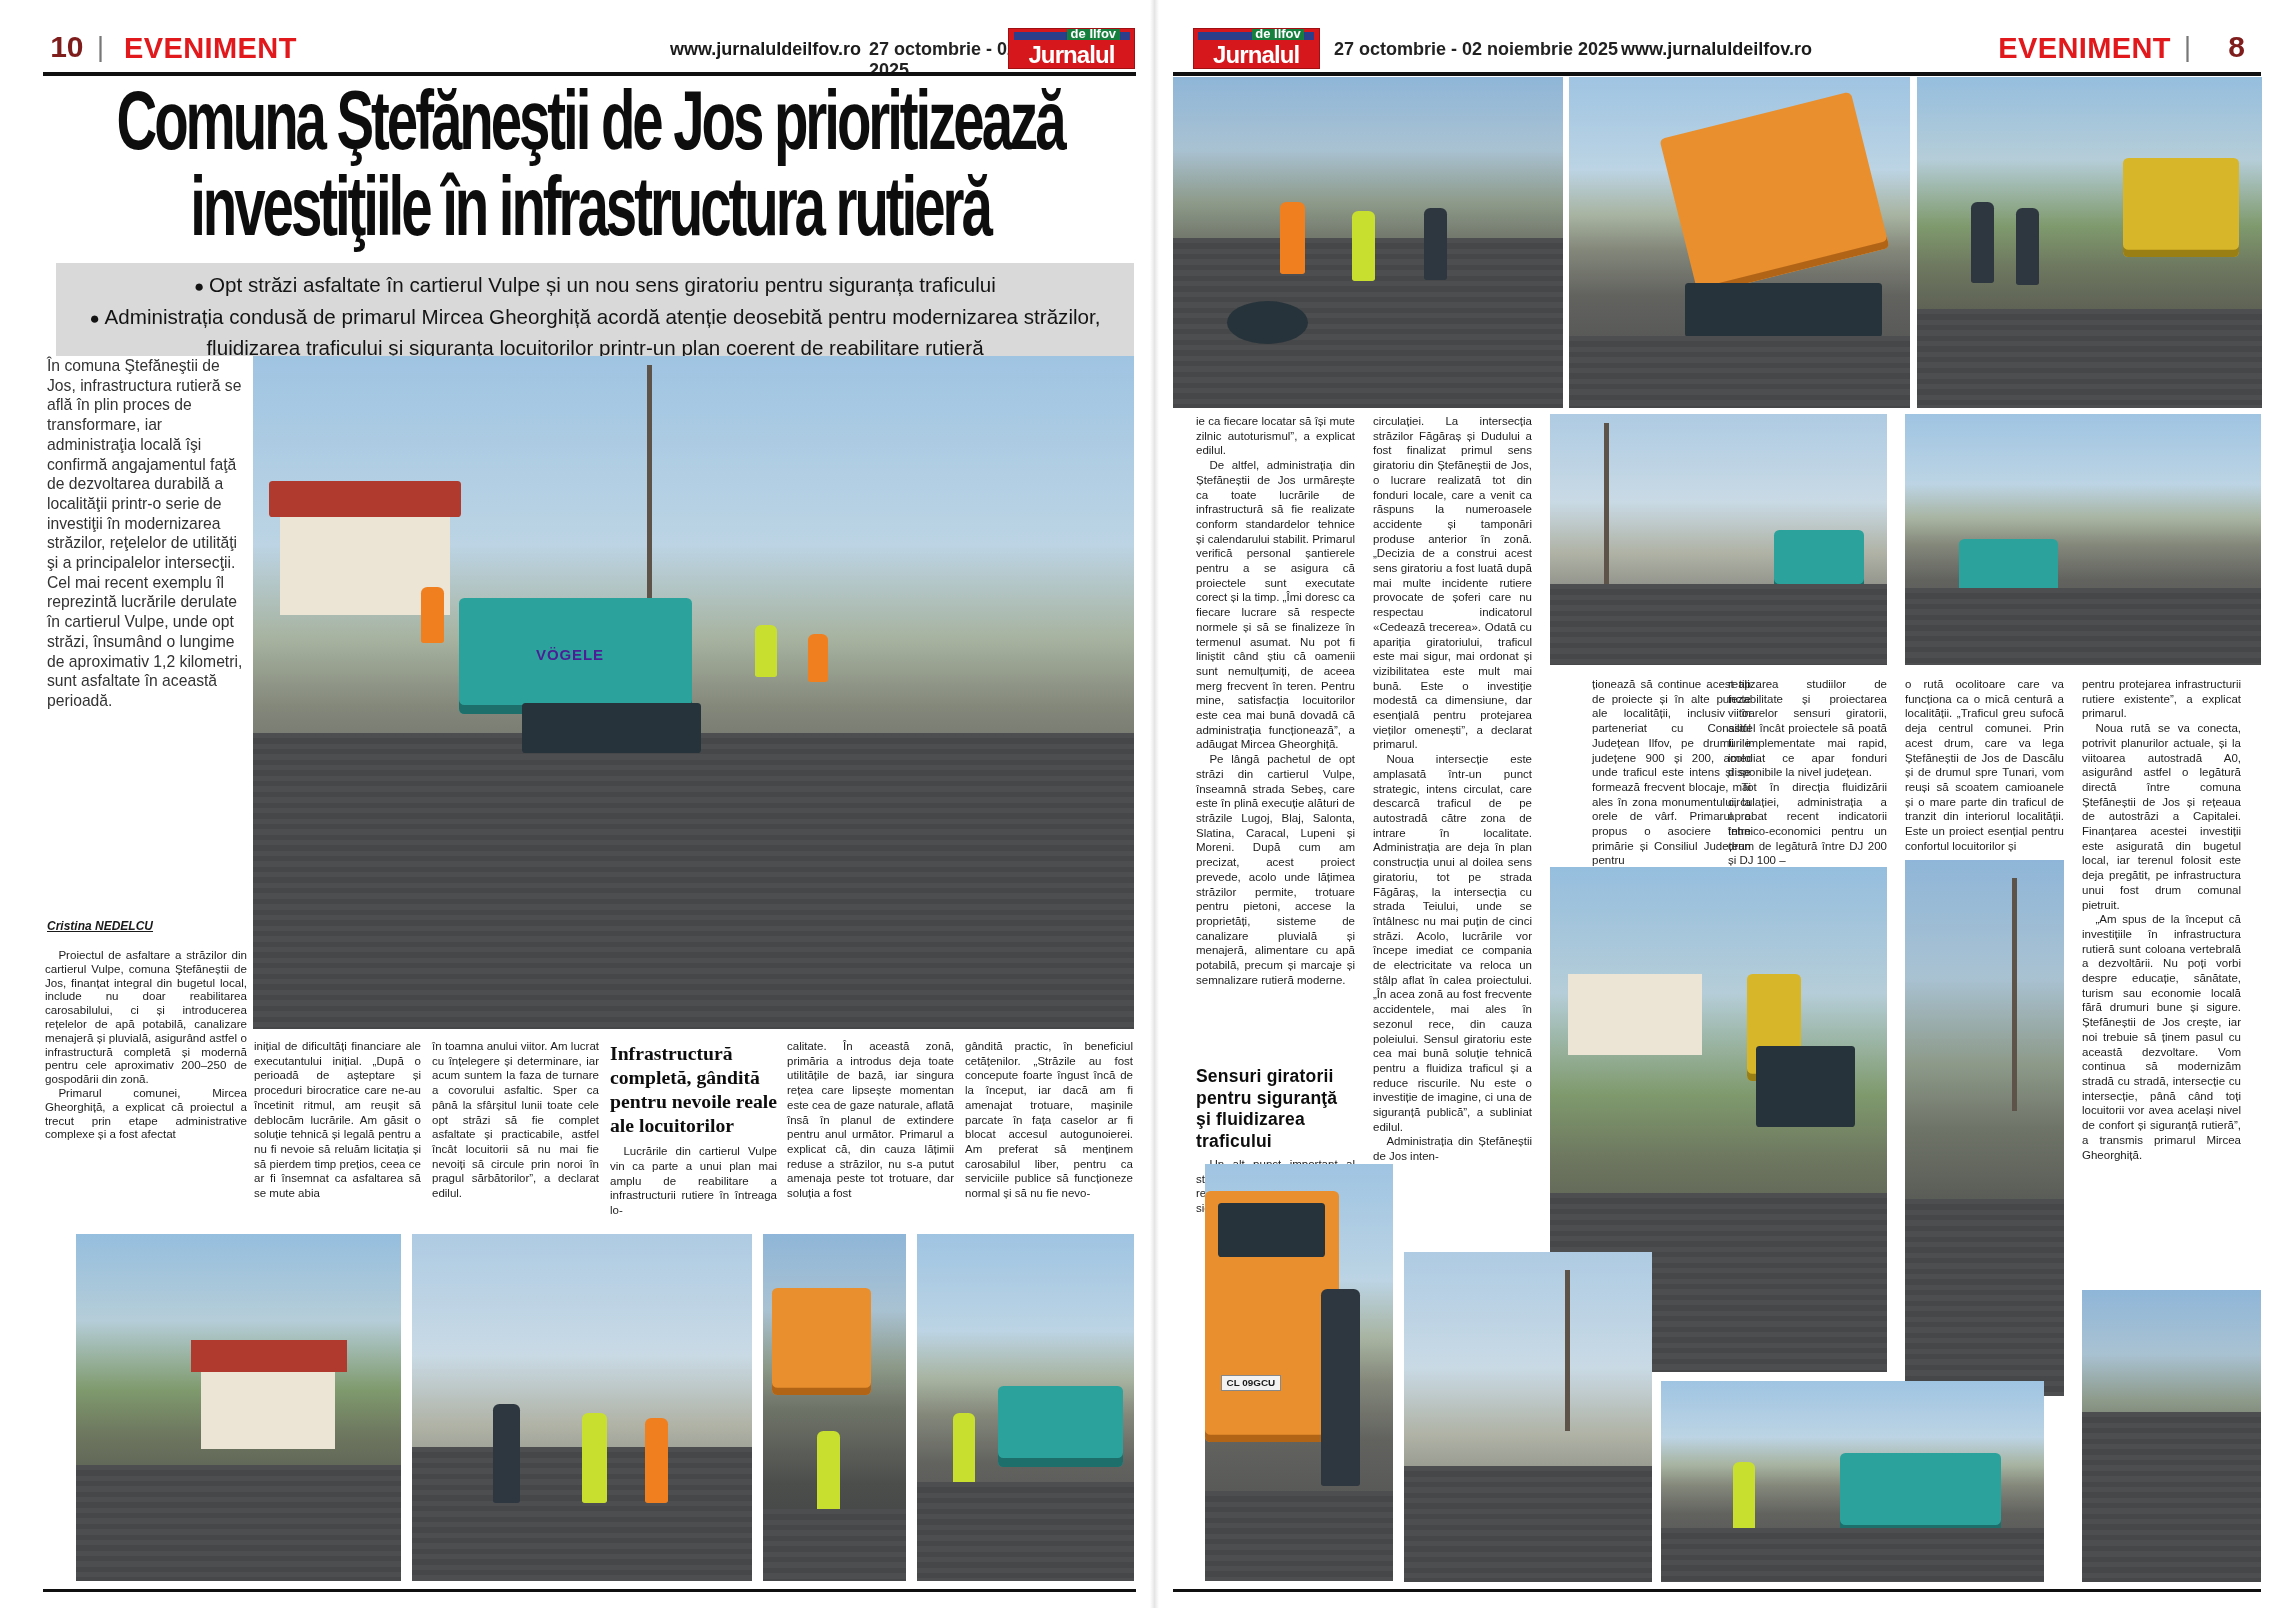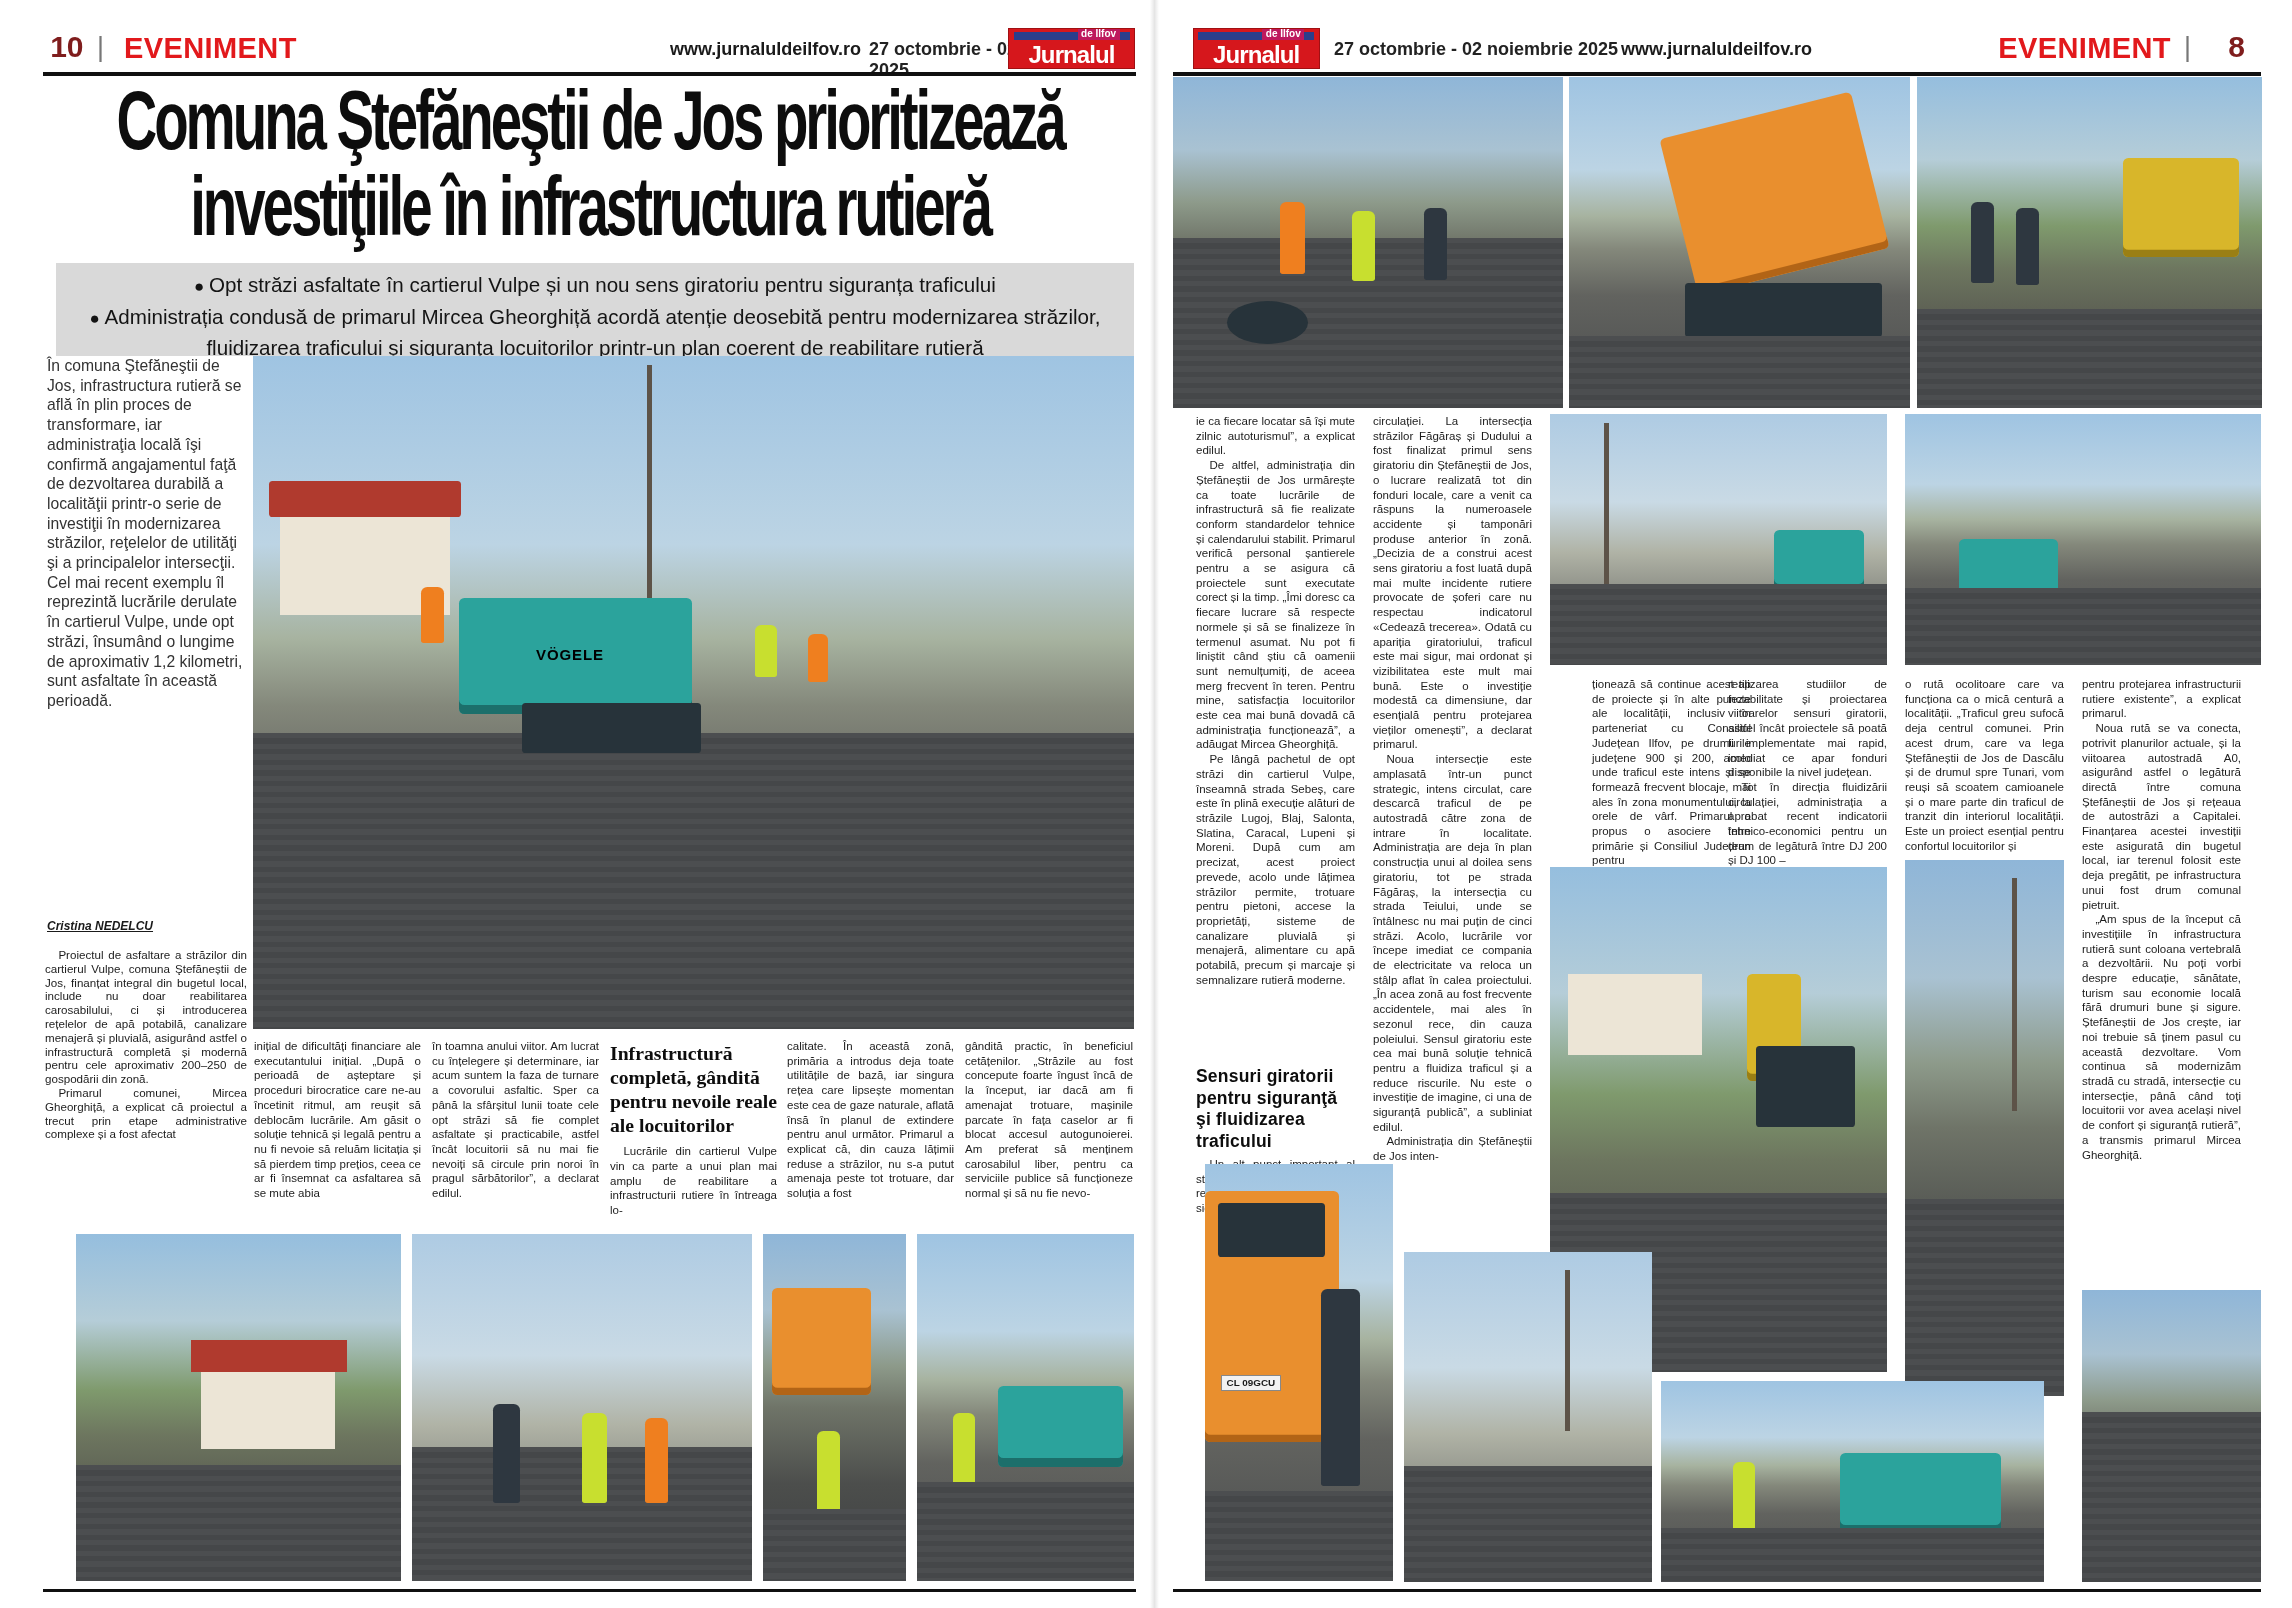--- a/index.html
+++ b/index.html
@@ -9,22 +9,22 @@
   
   .hdr-num{font-size:30px;font-weight:bold;color:#7f1d1d;}
   .hdr-sep{font-size:27px;color:#777;padding:0 9px;font-weight:normal;}
   .hdr-sec{font-size:29px;font-weight:bold;color:#e2191c;letter-spacing:0.4px;}
   .hdr-site{font-size:18px;font-weight:bold;color:#1a1a1a;}
   .hdr-date{font-size:18px;font-weight:bold;color:#222;}
   .rule{background:#101010;}
   
   .logo{width:125px;height:39px;background:#d6171c;border:0.9px solid #a01013;}
   .logo .band{position:absolute;top:2.7px;left:4.5px;right:4.5px;height:8px;background:#2b3e8c;}
-  .logo .tab{position:absolute;top:0;right:14.3px;background:#be185d;color:#fff;
-             font-size:10px;font-weight:bold;padding:0 3.6px;line-height:10.7px;}
+  .logo .tab{position:absolute;top:0;right:14.3px;background:#15803d;color:#fff;
+             font-size:13px;font-weight:bold;padding:0 3.6px;line-height:10.7px;}
   .logo .name{position:absolute;bottom:0;left:0;right:0;text-align:center;color:#fff;
               font-weight:bold;font-size:24px;letter-spacing:-0.9px;line-height:27px;}
   
   .hl-wrap{left:43px;width:1093px;height:84px;}
   .hl{position:absolute;left:50%;top:0;transform:translateX(-50%) scaleX(.68);
       transform-origin:center;white-space:nowrap;font-weight:bold;font-size:83px;
       letter-spacing:-4.5px;color:#0d0d0d;line-height:84px;}
   
   .bullets{background:#d9d9d9;text-align:center;font-size:20.6px;line-height:29.6px;
            color:#141414;padding-top:7.2px;box-sizing:border-box;}
@@ -51,21 +51,21 @@
         repeating-linear-gradient(180deg,#4c4e50 0 5.4px,#454749 5.4px 10.7px);}
   .machine{position:absolute;border-radius:5.4px;}
   .machine.teal{background:#2ba39c;box-shadow:inset 0 -9px 0 #1c6f6b;}
   .machine.orange{background:#e98f2e;box-shadow:inset 0 -7.2px 0 #b26416;}
   .machine.yellow{background:#d8b62a;box-shadow:inset 0 -7.2px 0 #9a7f14;}
   .cab{position:absolute;background:#27333a;border-radius:3.6px;}
   .figure{position:absolute;border-radius:6.3px 6.3px 2.7px 2.7px;}
   .vest-o{background:#ef7f1f;}
   .vest-y{background:#c8df2f;}
   .suit{background:#2e3740;}
-  .ph-label{position:absolute;color:#000000;font-weight:bold;letter-spacing:0.9px;}
+  .ph-label{position:absolute;color:#4c1d95;font-weight:bold;letter-spacing:0.9px;}
   .plate{position:absolute;background:#f2f2f2;color:#1a1a1a;font-weight:bold;
          font-size:9.9px;line-height:14.3px;padding:0 4.5px;border:0.9px solid #888;}
   .housewall{position:absolute;background:#ece5d6;}
   .houseroof{position:absolute;background:#b03a2e;}
   .pole{position:absolute;width:4.5px;background:#5d5348;}
   .gutter{left:1150px;top:0;width:9px;height:1608px;
           background:linear-gradient(90deg,rgba(0,0,0,0) 0%,rgba(0,0,0,.10) 50%,rgba(0,0,0,0) 100%);}
 </style>
 </head>
 <body>

